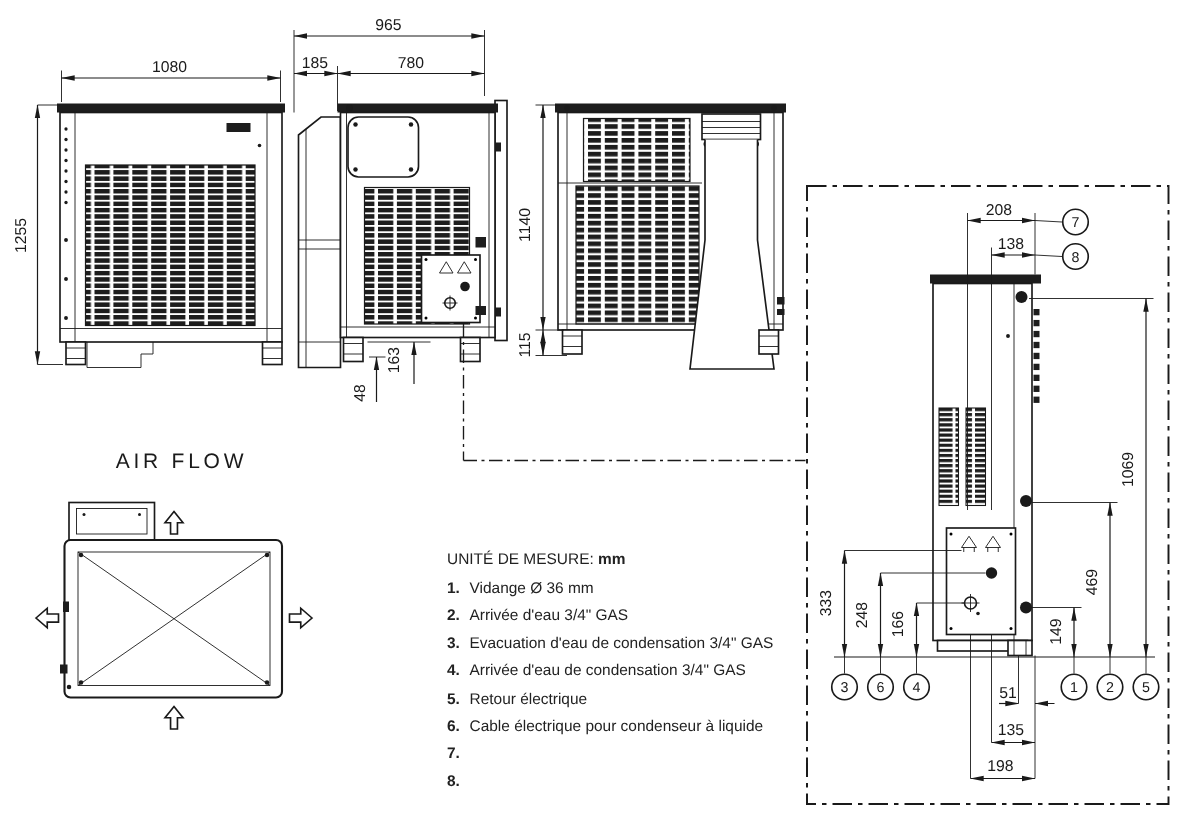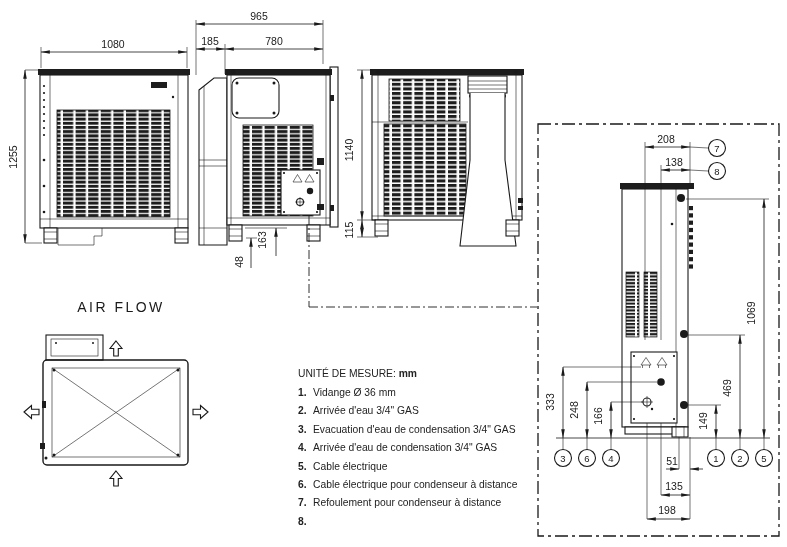--- a/index.html
+++ b/index.html
@@ -375,27 +375,26 @@
     <div class="lg-row">
       <span class="lg-num">3.</span>
       <span class="lg-txt">Evacuation d'eau de condensation 3/4" GAS</span>
     </div>
     <div class="lg-row">
       <span class="lg-num">4.</span>
       <span class="lg-txt">Arrivée d'eau de condensation 3/4" GAS</span>
     </div>
     <div class="lg-row">
       <span class="lg-num">5.</span>
-      <span class="lg-txt">Cable électrique</span>
+      <span class="lg-txt">Retour électrique</span>
     </div>
     <div class="lg-row">
       <span class="lg-num">6.</span>
-      <span class="lg-txt">Cable électrique pour condenseur à distance</span>
+      <span class="lg-txt">Cable électrique pour condenseur à liquide</span>
     </div>
     <div class="lg-row">
       <span class="lg-num">7.</span>
-      <span class="lg-txt">Refoulement pour condenseur à distance</span>
     </div>
     <div class="lg-row">
       <span class="lg-num">8.</span>
     </div>
   </div>
 </div>
 
 </body></html>

